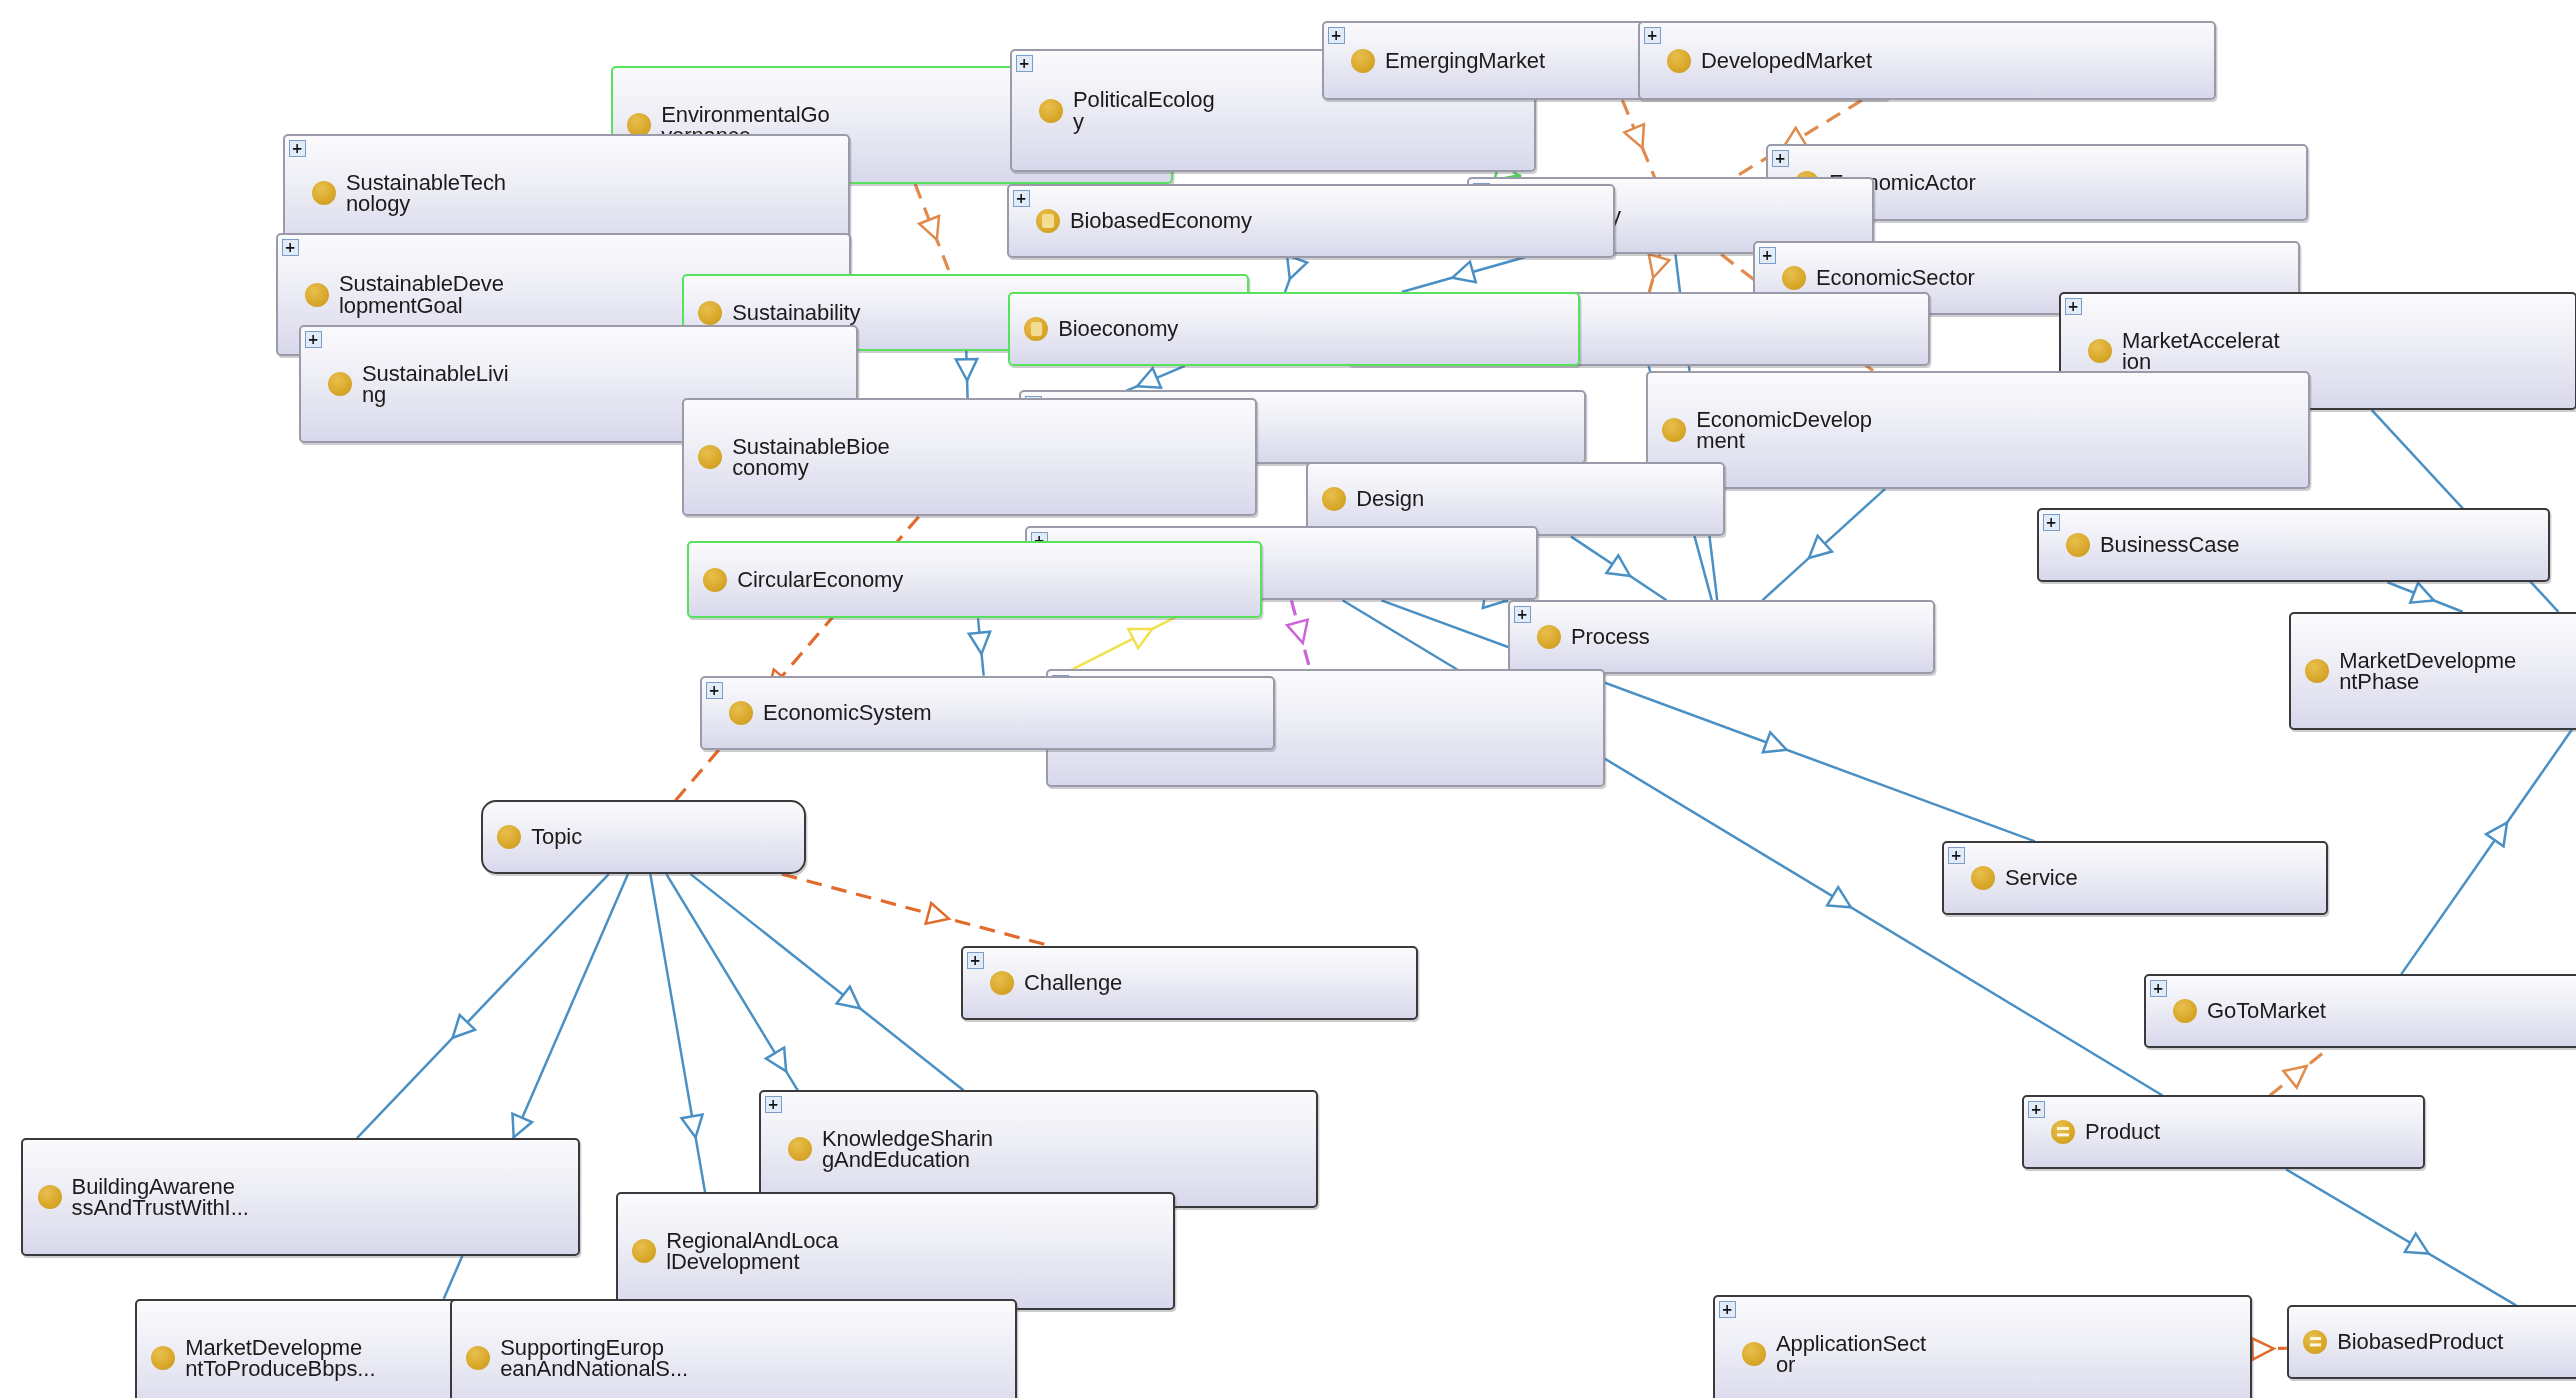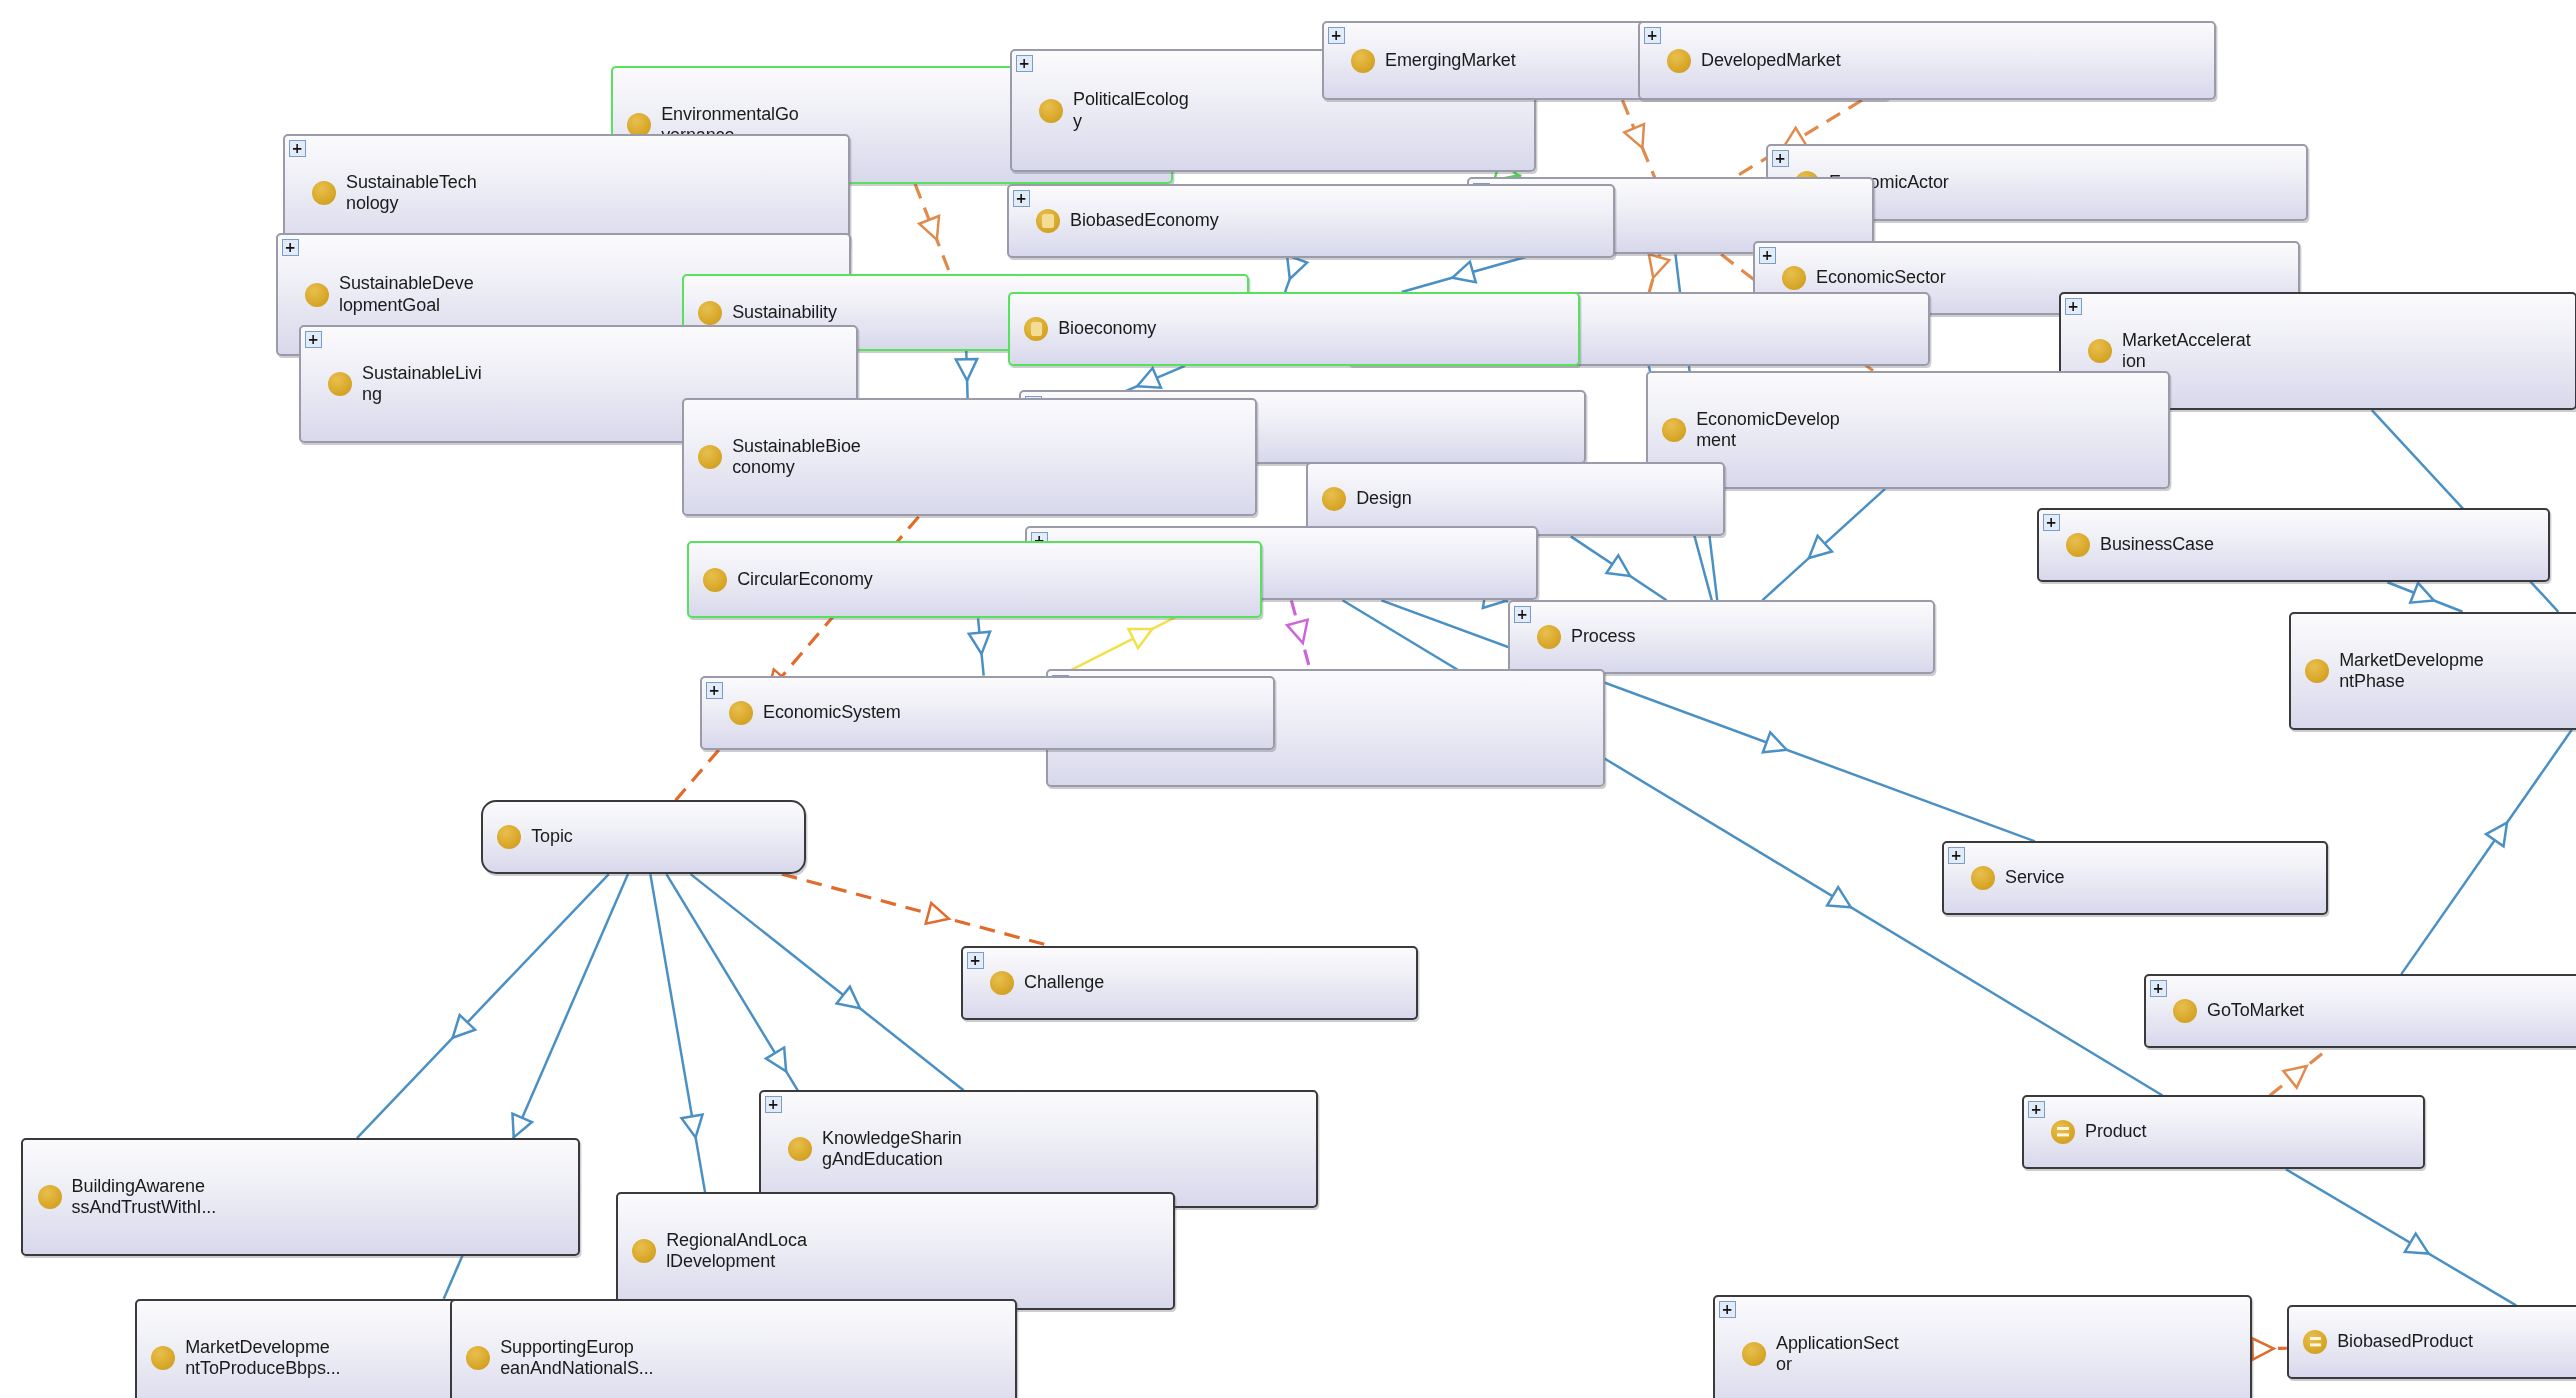--- a/index.html
+++ b/index.html
@@ -58,21 +58,21 @@
   .node .ico.sq:after{
     content:"";position:absolute;left:6.4px;top:5px;width:11.4px;height:14.2px;
     border-radius:2.8px;background:#f3dd95;
   }
   .node .ico.bars{position:relative;}
   .node .ico.bars:after{
     content:"";position:absolute;left:6.4px;top:7.1px;width:11.4px;height:2.8px;
     background:#fdf6e0;box-shadow:0 6.4px 0 #fdf6e0;
   }
   .node .lbl{
-    font-size:18px;
+    font-size:22px;
     line-height:21.3px;
     color:#1b1b1b;
     letter-spacing:-0.1px;
     white-space:pre-line;
     font-family:"Liberation Sans",sans-serif;
   }
 </style>
 </head>
 <body>
 
@@ -321,21 +321,21 @@
     <div class="node b-green no-exp" style="left: 986px; top: 292px; width: 572px; height: 74px; margin-left: 22px;">
       <span class="ico sq"></span>
       <span class="lbl">Bioeconomy</span>
     </div>
     <div class="node b-gray" style="left: 299px; top: 325px; width: 559px; height: 118px;">
       <span class="expander">+</span>
       <span class="ico"></span>
       <span class="lbl">SustainableLivi
 ng</span>
     </div>
-    <div class="node b-gray no-exp" style="left: 1646px; top: 371px; width: 524px; height: 118px;">
+    <div class="node b-gray no-exp" style="left: 1646px; top: 371px; width: 664px; height: 118px;">
       <span class="ico"></span>
       <span class="lbl">EconomicDevelop
 ment</span>
     </div>
     <div class="node b-gray" style="left: 1019px; top: 390px; width: 567px; height: 74px;">
       <span class="expander">+</span>
       <span class="ico"></span>
       <span class="lbl">EconomicModel</span>
     </div>
     <div class="node b-gray no-exp" style="left: 682px; top: 398px; width: 575px; height: 118px;">

